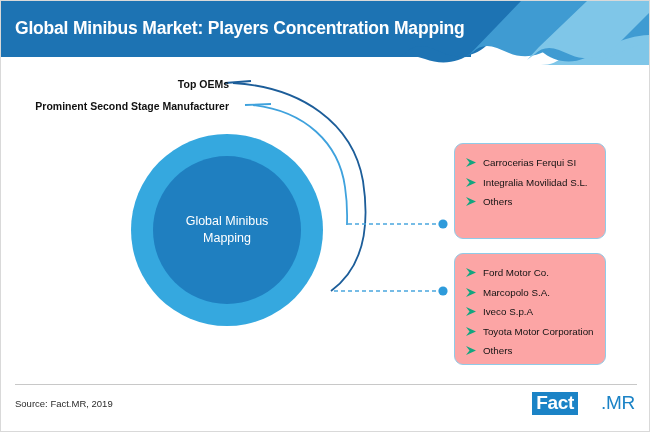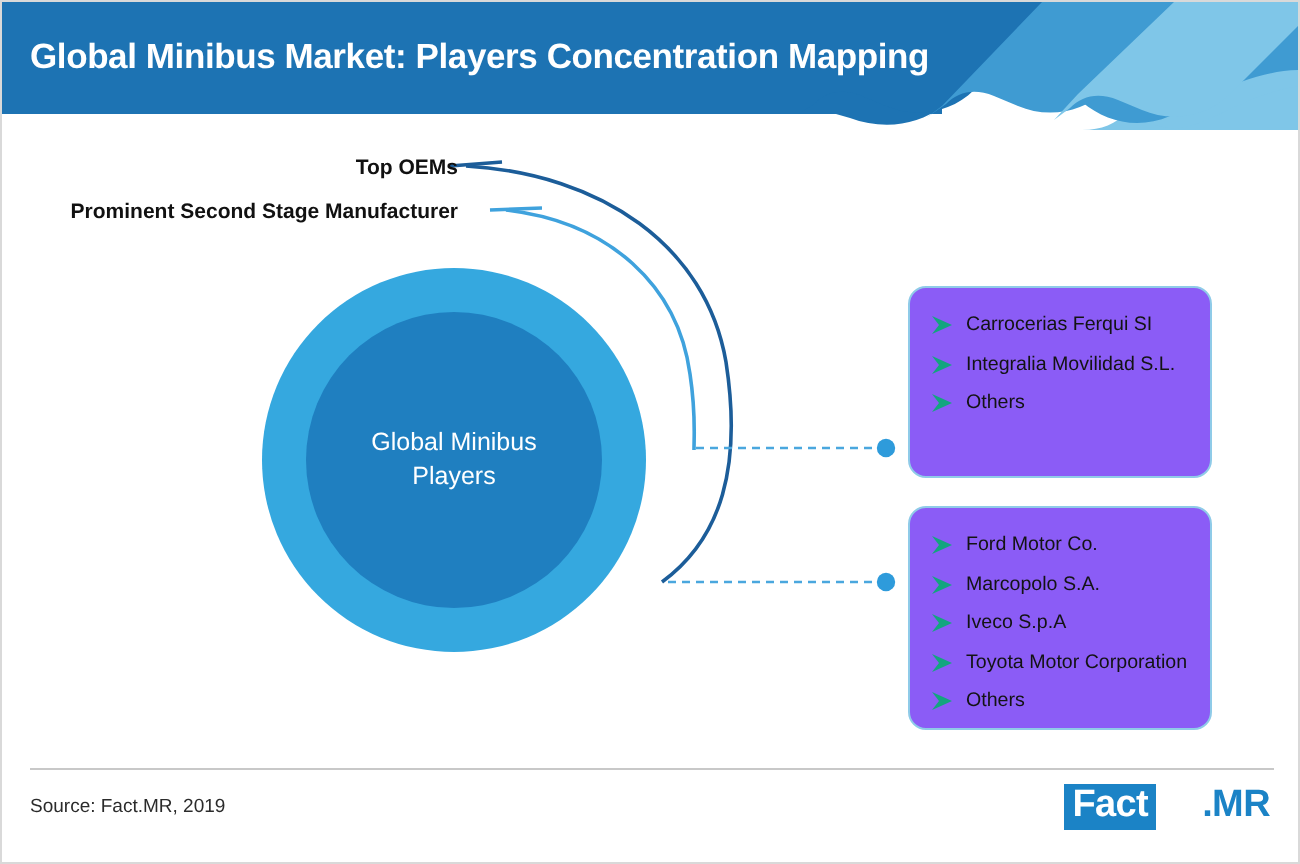--- a/index.html
+++ b/index.html
@@ -111,21 +111,21 @@
     right: 420px;
     top: 99px;
   }
 
   
   .list-box {
     position: absolute;
     box-sizing: border-box;
     border: 1.2px solid #8fcbe8;
     border-radius: 9px;
-    background: #8b5cf6;
+    background: #fca5a5;
     padding: 9px 8px 9px 10px;
   }
   #list-box-second-stage {
     left: 453px;
     top: 142px;
     width: 152px;
     height: 96px;
   }
   #list-box-top-oems {
     left: 453px;
@@ -180,21 +180,21 @@
     color: #ffffff;
     font-size: 19px;
     font-weight: bold;
     line-height: 22px;
     padding: 0 4px 1px 4px;
     letter-spacing: -0.3px;
   }
   #brand-mark-suffix {
     color: #1b83c6;
     font-size: 19px;
-    font-weight: bold;
+    font-weight: normal;
     line-height: 22px;
     letter-spacing: -0.3px;
     padding-left: 1px;
     text-align: right;
   }
 </style>
 </head>
 <body>
 
 <div id="infographic">
@@ -241,21 +241,21 @@
   </svg>
 
   <div class="callout-label" id="label-top-oems">Top OEMs</div>
   <div class="callout-label" id="label-second-stage">Prominent Second Stage Manufacturer</div>
 
   <div id="donut-group">
     <div id="donut-outer-ring"></div>
     <div id="donut-inner-circle"></div>
     <div id="donut-center-label">
       <span>Global Minibus</span>
-      <span>Players</span>
+      <span>Mapping</span>
     </div>
   </div>
 
   <div class="list-box" id="list-box-second-stage">
     <div class="list-item">
       <span class="bullet-arrow">
         <svg width="13" height="11" viewBox="0 0 13 11">
             <path d="M1,1 L11,5.5 L1,10 L4.5,5.5 Z" fill="#13a57f"></path>
           </svg>
       </span>

